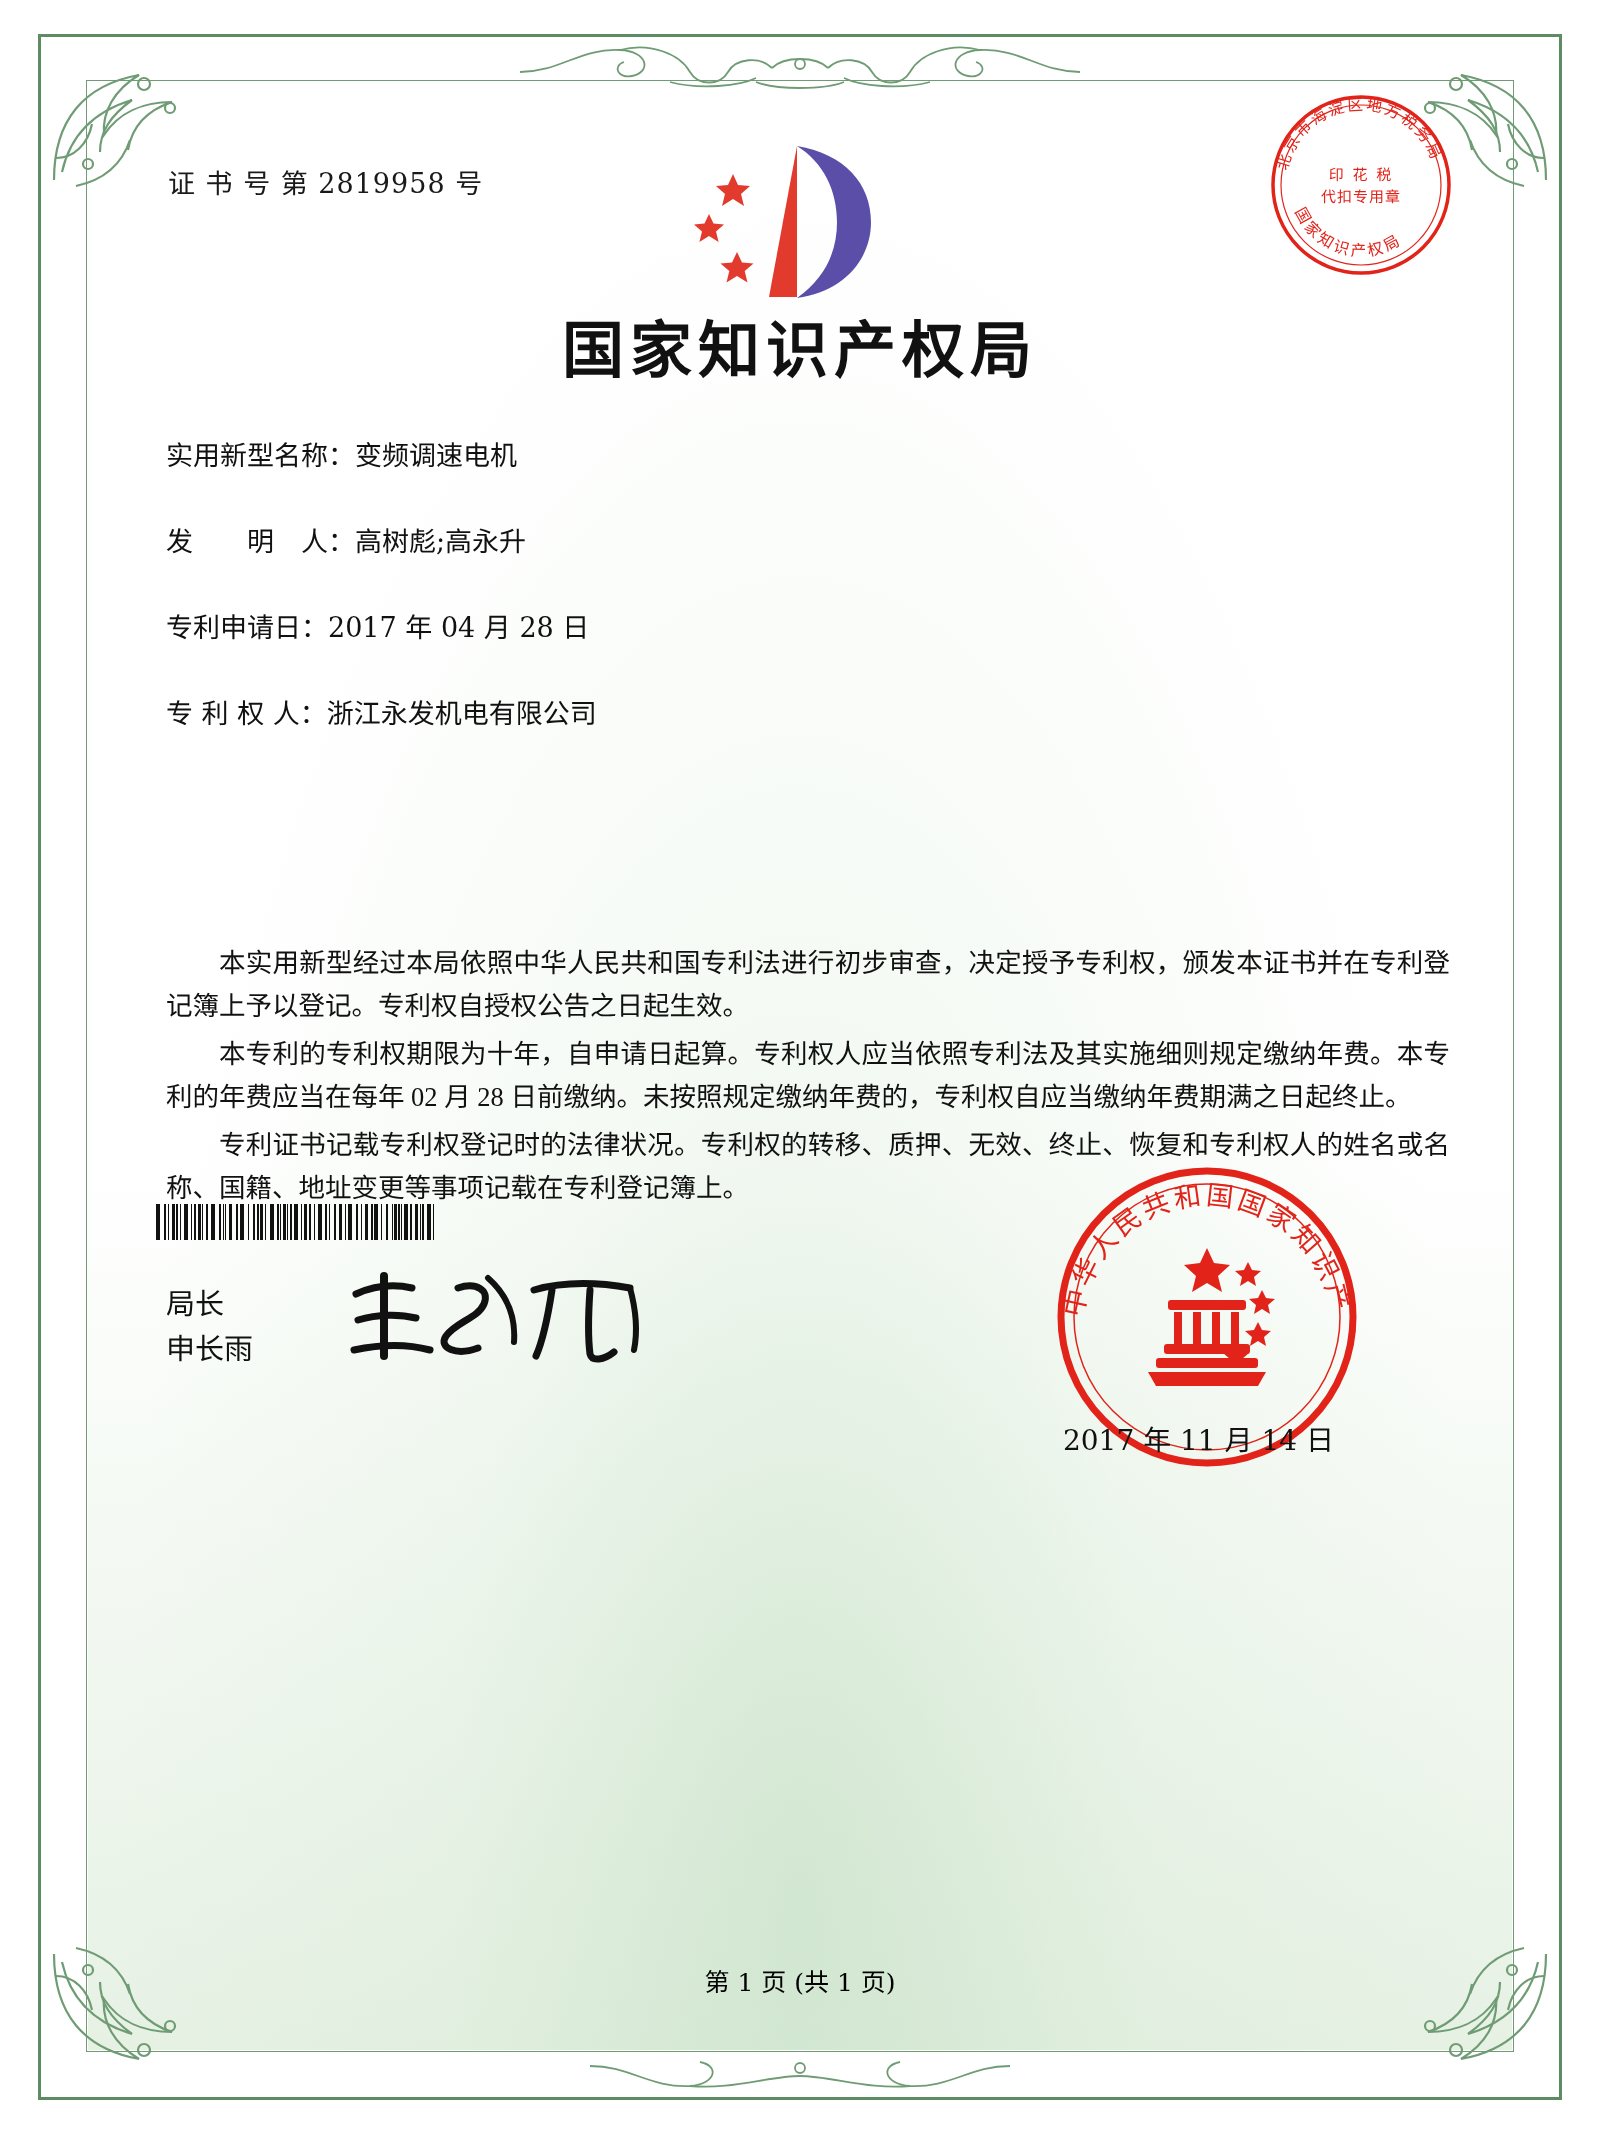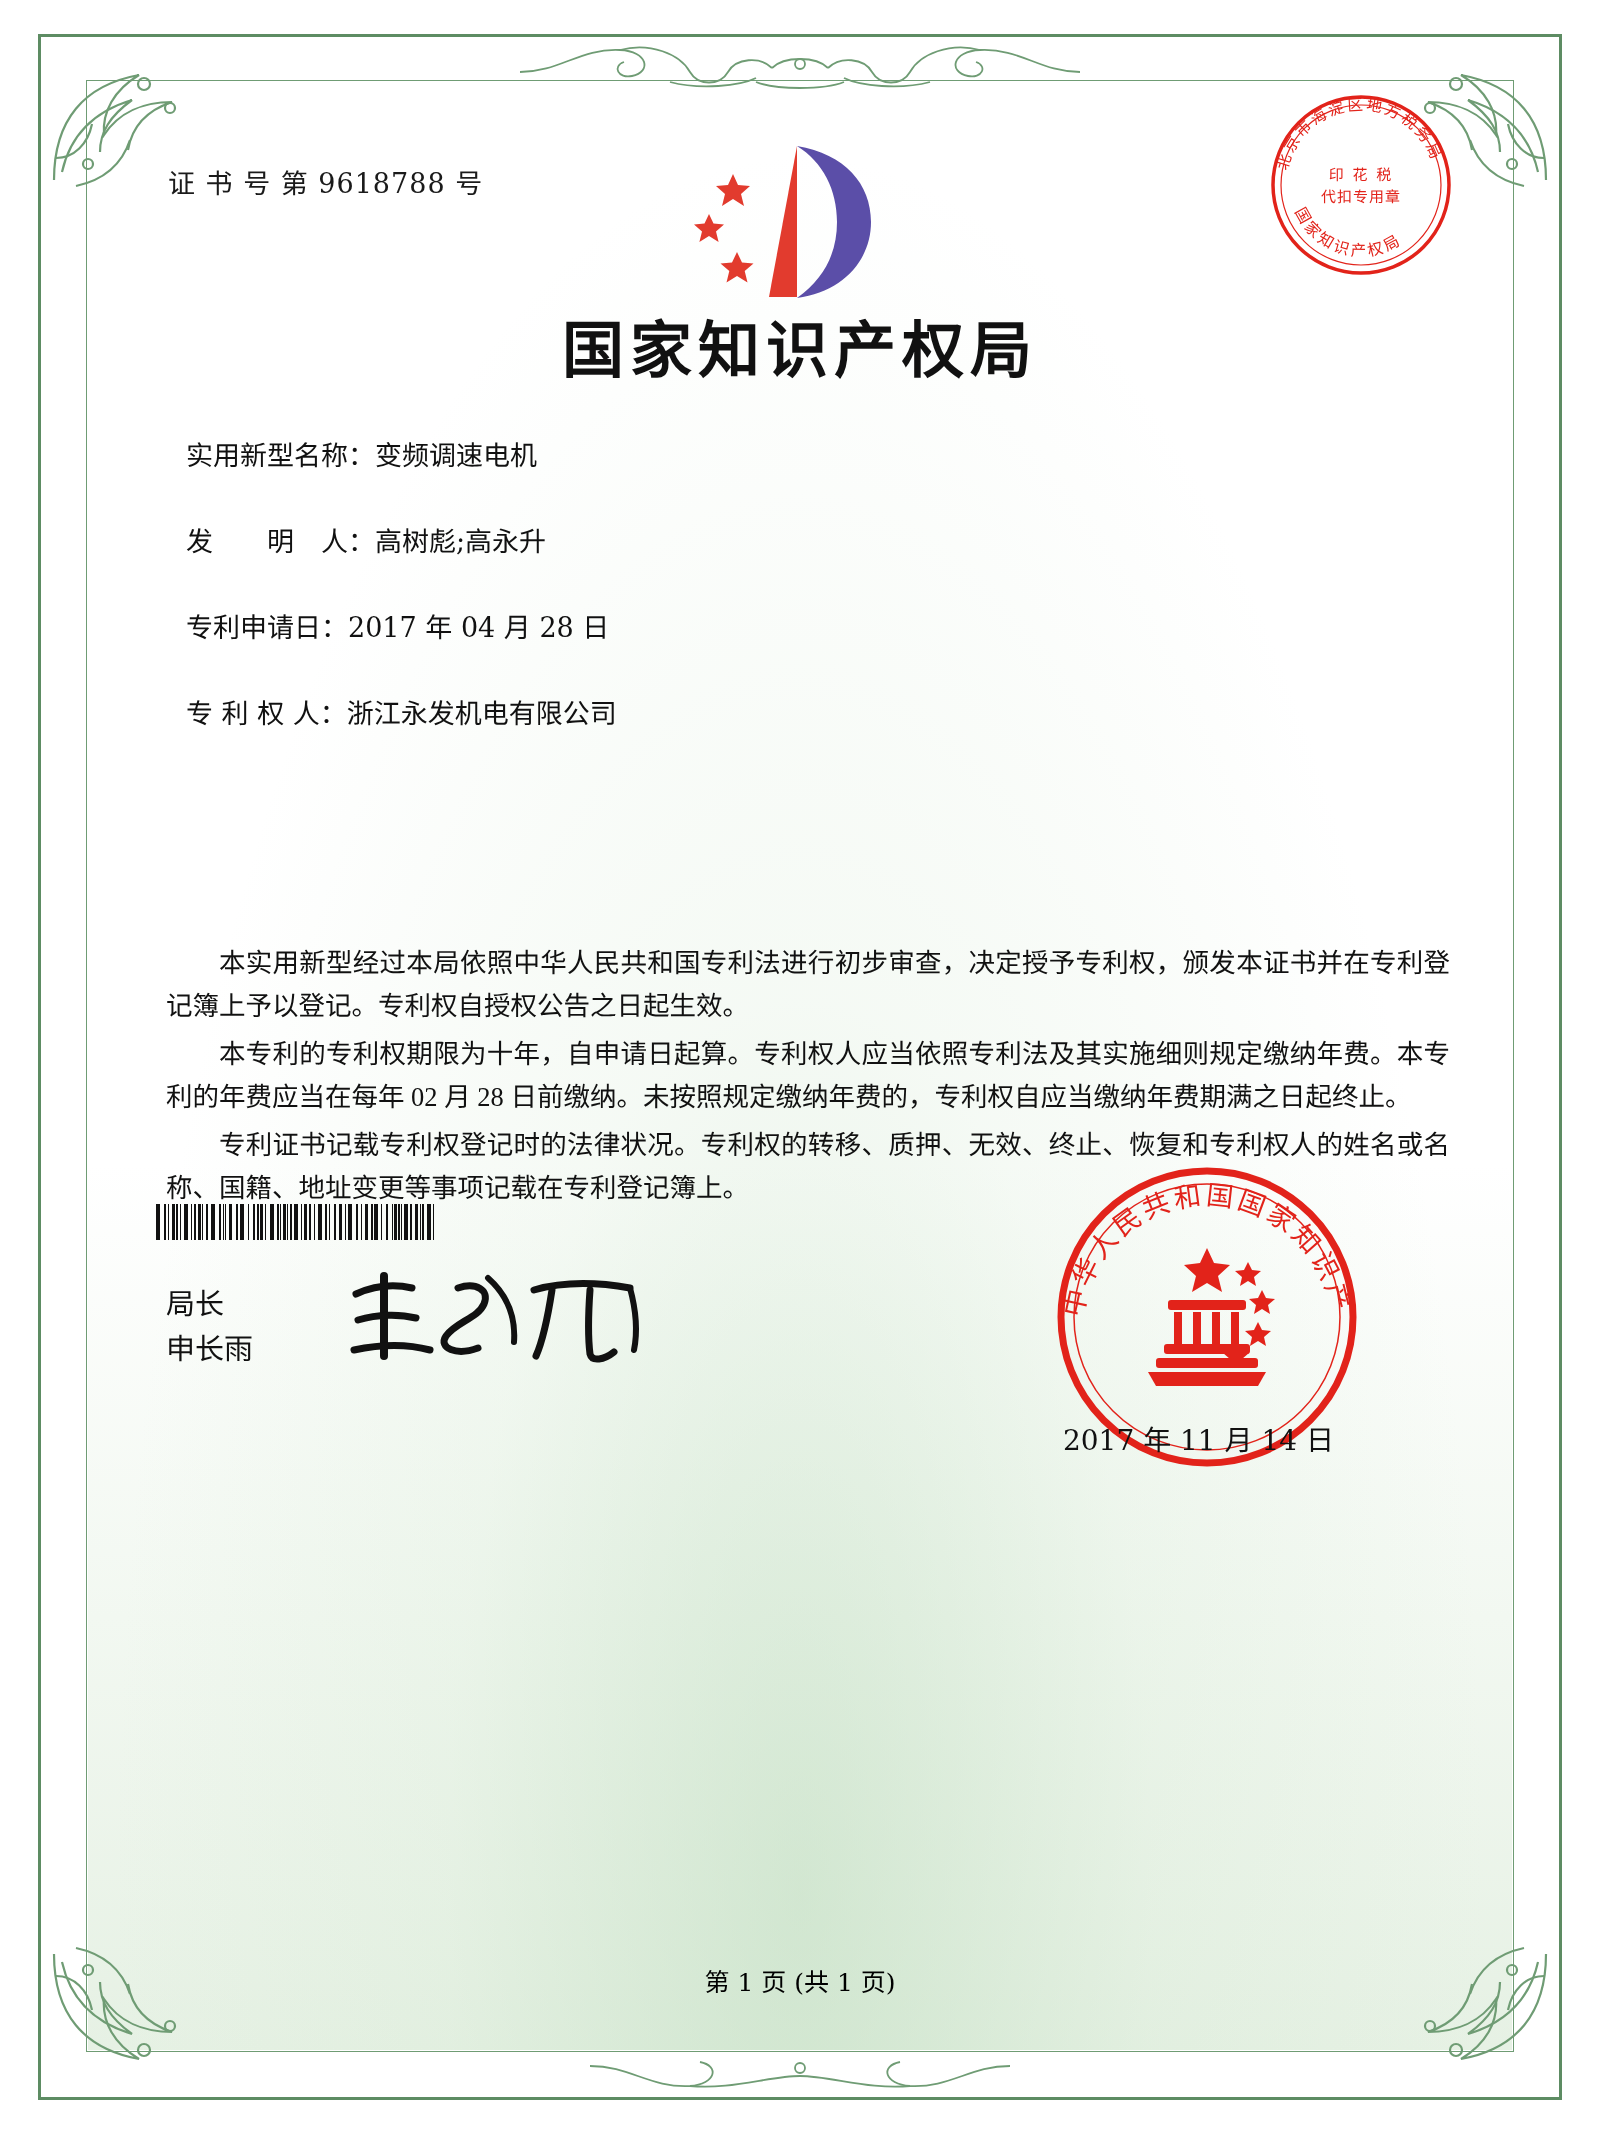--- a/index.html
+++ b/index.html
@@ -123,21 +123,21 @@
     right: 60px;
     top: 356px;
   }
   .field-row {
     font-size: 27px;
     color: #111;
     margin-bottom: 51px;
     white-space: nowrap;
     line-height: 1.3;
   }
-  .field-label { display: inline; margin-left: 20px; }
+  .field-label { display: inline; }
   .field-value { display: inline; }
 
   .paragraphs {
     position: absolute;
     left: 78px;
     right: 62px;
     top: 860px;
     font-size: 26.5px;
     line-height: 1.62;
     color: #111;
@@ -282,21 +282,21 @@
     <svg viewBox="0 0 420 48" fill="none" stroke="currentColor" stroke-width="1.8">
       <path d="M0 30 C40 30 60 8 100 10 C126 12 130 30 110 34"></path>
       <path d="M420 30 C380 30 360 8 320 10 C294 12 290 30 310 34"></path>
       <path d="M100 10 C140 6 180 20 210 20 C240 20 280 6 320 10"></path>
       <circle cx="210" cy="28" r="5"></circle>
     </svg>
   </div>
 
   <div class="content">
 
-    <div class="cert-no">证 书 号 第 9618788 号</div>
+    <div class="cert-no">证 书 号 第 2819958 号</div>
 
     <div class="logo">
       <svg viewBox="0 0 230 175">
         <path d="M112 14 L112 165 L84 165 Z" fill="#e23b2e"></path>
         <path d="M112 14 C160 22 186 52 186 90 C186 128 158 160 112 166 C140 146 152 120 152 90 C152 58 138 30 112 14 Z" fill="#5b4ea8"></path>
         <g fill="#e23b2e">
           <path d="M48 42 l5 11 12 1 -9 8 3 12 -11 -7 -11 7 3 -12 -9 -8 12 -1 z"></path>
           <path d="M24 82 l4.5 9.5 10.5 1 -8 7 2.6 10.5 -9.6 -6 -9.6 6 2.6 -10.5 -8 -7 10.5 -1 z"></path>
           <path d="M52 120 l5 10.5 11.5 1 -8.8 7.6 2.8 11.4 -10.5 -6.5 -10.5 6.5 2.8 -11.4 -8.8 -7.6 11.5 -1 z"></path>
         </g>

